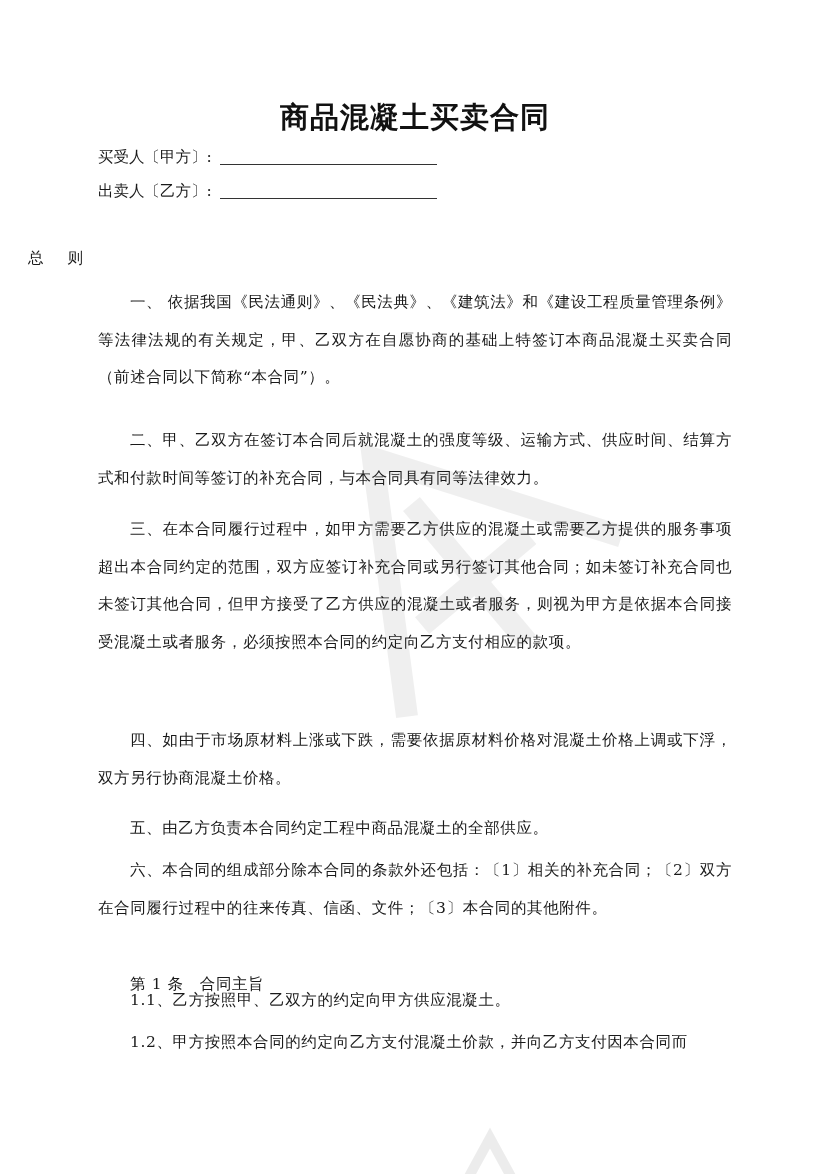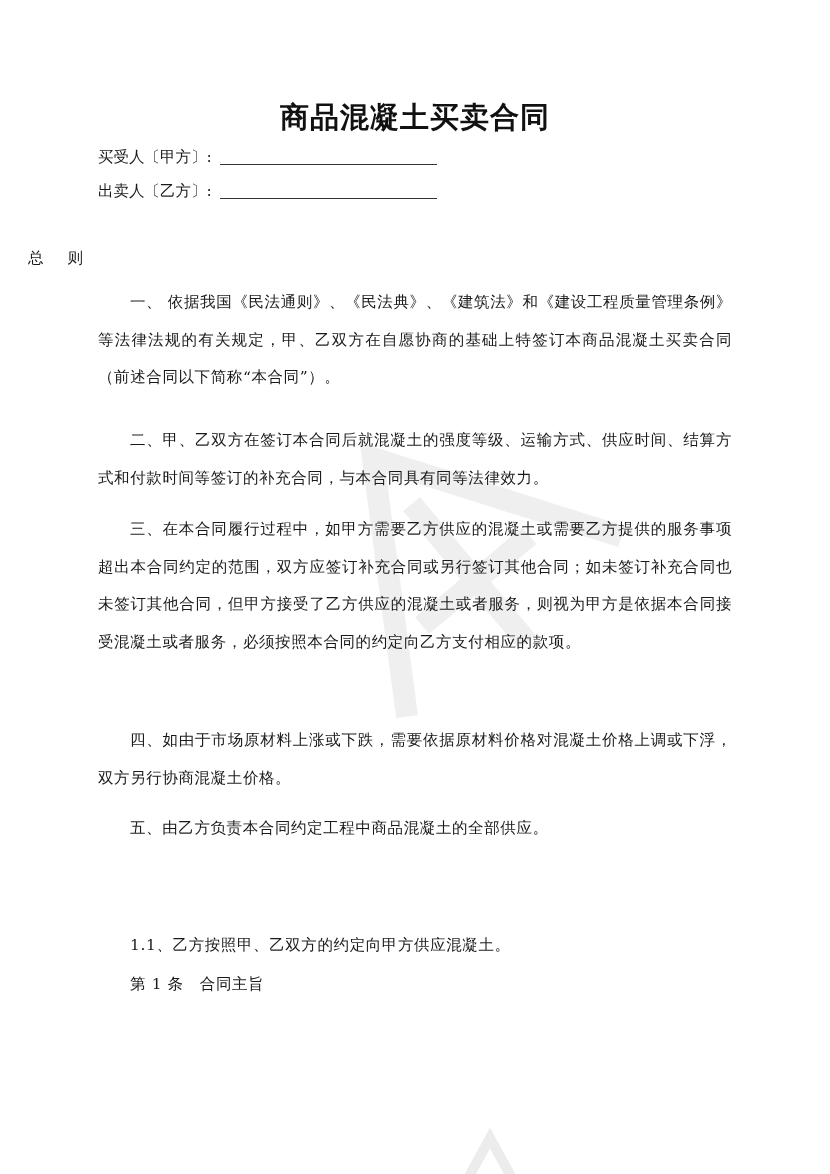--- a/index.html
+++ b/index.html
@@ -125,19 +125,21 @@
   <div class="para" style="top:284px;">一、 依据我国《民法通则》、《民法典》、《建筑法》和《建设工程质量管理条例》等法律法规的有关规定，甲、乙双方在自愿协商的基础上特签订本商品混凝土买卖合同（前述合同以下简称“本合同”）。</div>
 
   <div class="para" style="top:511px;">三、在本合同履行过程中，如甲方需要乙方供应的混凝土或需要乙方提供的服务事项超出本合同约定的范围，双方应签订补充合同或另行签订其他合同；如未签订补充合同也未签订其他合同，但甲方接受了乙方供应的混凝土或者服务，则视为甲方是依据本合同接受混凝土或者服务，必须按照本合同的约定向乙方支付相应的款项。</div>
 
   <div class="para" style="top:422px;">二、甲、乙双方在签订本合同后就混凝土的强度等级、运输方式、供应时间、结算方式和付款时间等签订的补充合同，与本合同具有同等法律效力。</div>
 
   <div class="para" style="top:722px;">四、如由于市场原材料上涨或下跌，需要依据原材料价格对混凝土价格上调或下浮，双方另行协商混凝土价格。</div>
 
   <div class="para" style="top:810px;">五、由乙方负责本合同约定工程中商品混凝土的全部供应。</div>
 
+  <div class="para" style="top:852px;">六、本合同的组成部分除本合同的条款外还包括：〔1〕相关的补充合同；〔2〕双方在合同履行过程中的往来传真、信函、文件；〔3〕本合同的其他附件。</div>
 
   <div class="para" style="top:966px;">第 1 条　合同主旨</div>
 
-  <div class="para" style="top:927px;">1.1、乙方按照甲、乙双方的约定向甲方供应混凝土。</div>
+  <div class="para" style="top:982px;">1.1、乙方按照甲、乙双方的约定向甲方供应混凝土。</div>
 
+  <div class="para" style="top:1024px;">1.2、甲方按照本合同的约定向乙方支付混凝土价款，并向乙方支付因本合同而</div>
 
 </div>
 
 </body></html>

